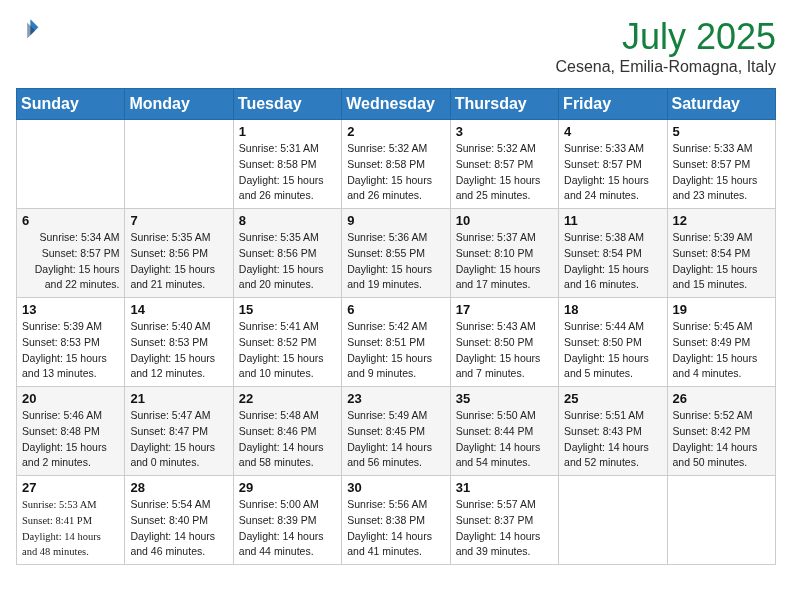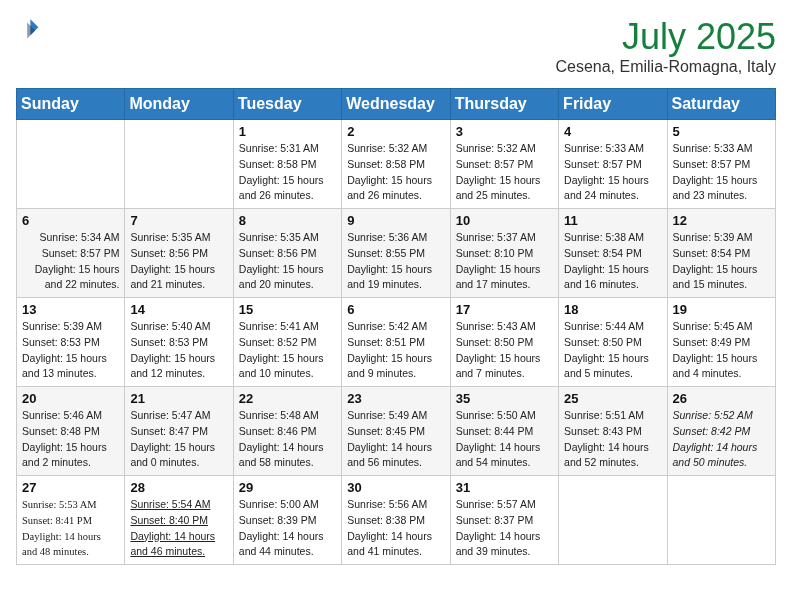--- a/index.html
+++ b/index.html
@@ -296,37 +296,37 @@
         </td>
         <td>
           <div class="day-number">25</div>
           <div class="day-info" style="white-space: pre-line;">Sunrise: 5:51 AM
 Sunset: 8:43 PM
 Daylight: 14 hours
 and 52 minutes.</div>
         </td>
         <td>
           <div class="day-number">26</div>
-          <div class="day-info" style="white-space: pre-line; font-style: italic;">Sunrise: 5:52 AM
+          <div class="day-info" style="white-space: pre-line;">Sunrise: 5:52 AM
 Sunset: 8:42 PM
 Daylight: 14 hours
 and 50 minutes.</div>
         </td>
       </tr>
       <tr>
         <td>
           <div class="day-number">27</div>
           <div class="day-info" style="white-space: pre-line; font-family: Liberation Serif, serif;">Sunrise: 5:53 AM
 Sunset: 8:41 PM
 Daylight: 14 hours
 and 48 minutes.</div>
         </td>
         <td>
           <div class="day-number">28</div>
-          <div class="day-info" style="white-space: pre-line; text-decoration: underline;">Sunrise: 5:54 AM
+          <div class="day-info" style="white-space: pre-line;">Sunrise: 5:54 AM
 Sunset: 8:40 PM
 Daylight: 14 hours
 and 46 minutes.</div>
         </td>
         <td>
           <div class="day-number">29</div>
           <div class="day-info" style="white-space: pre-line;">Sunrise: 5:00 AM
 Sunset: 8:39 PM
 Daylight: 14 hours
 and 44 minutes.</div>

